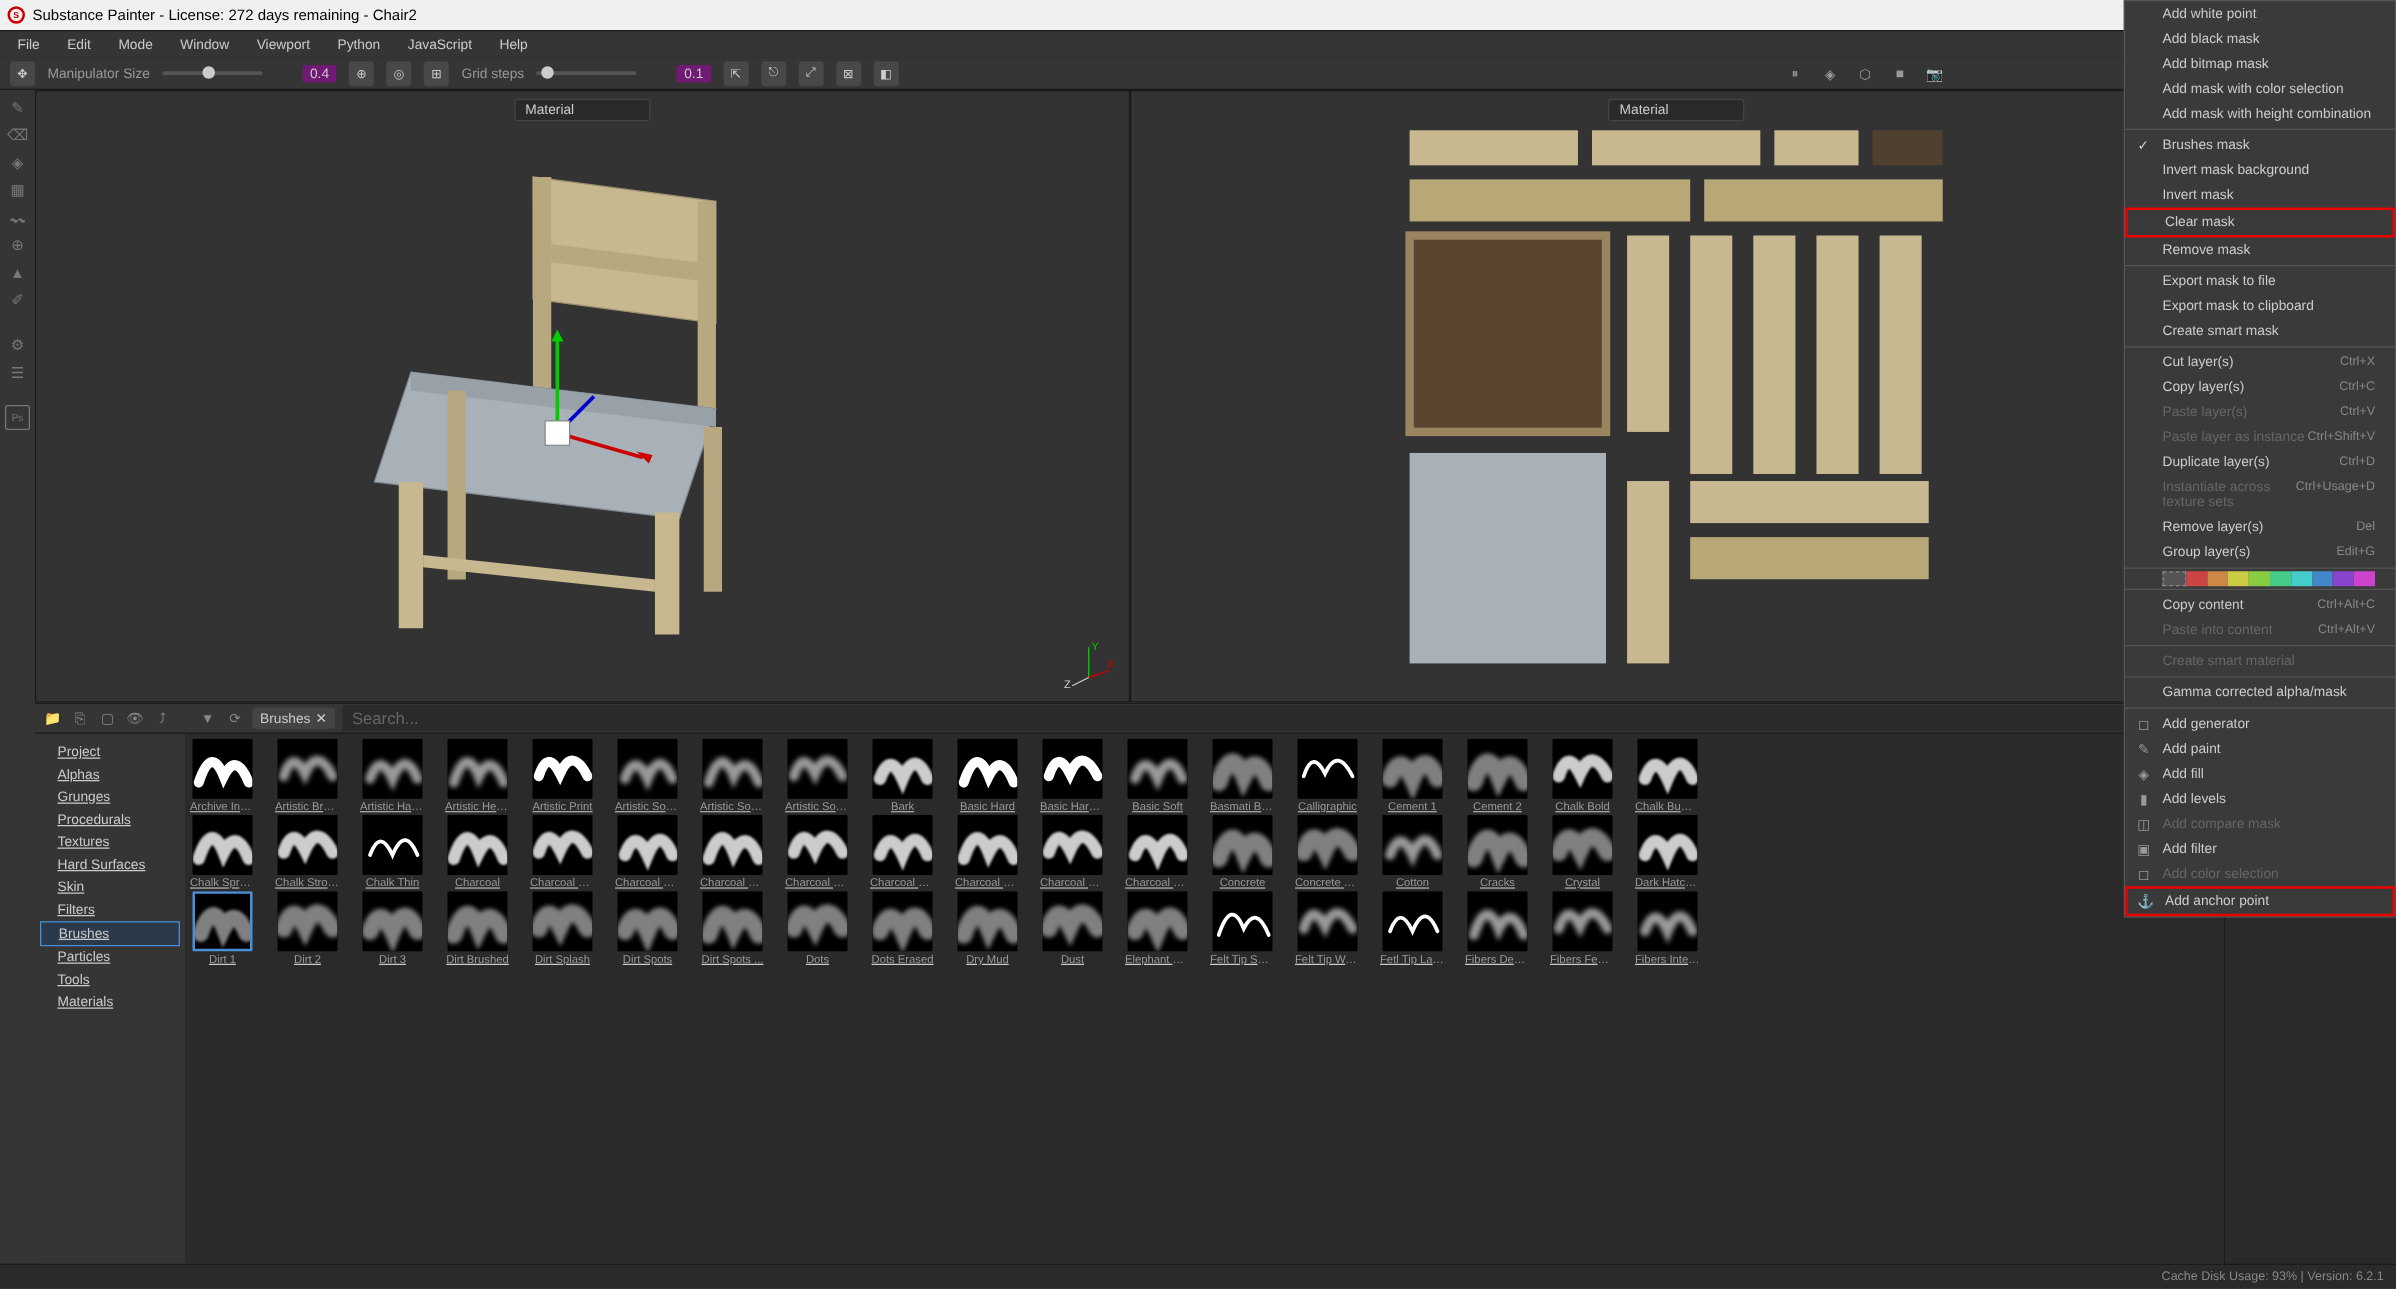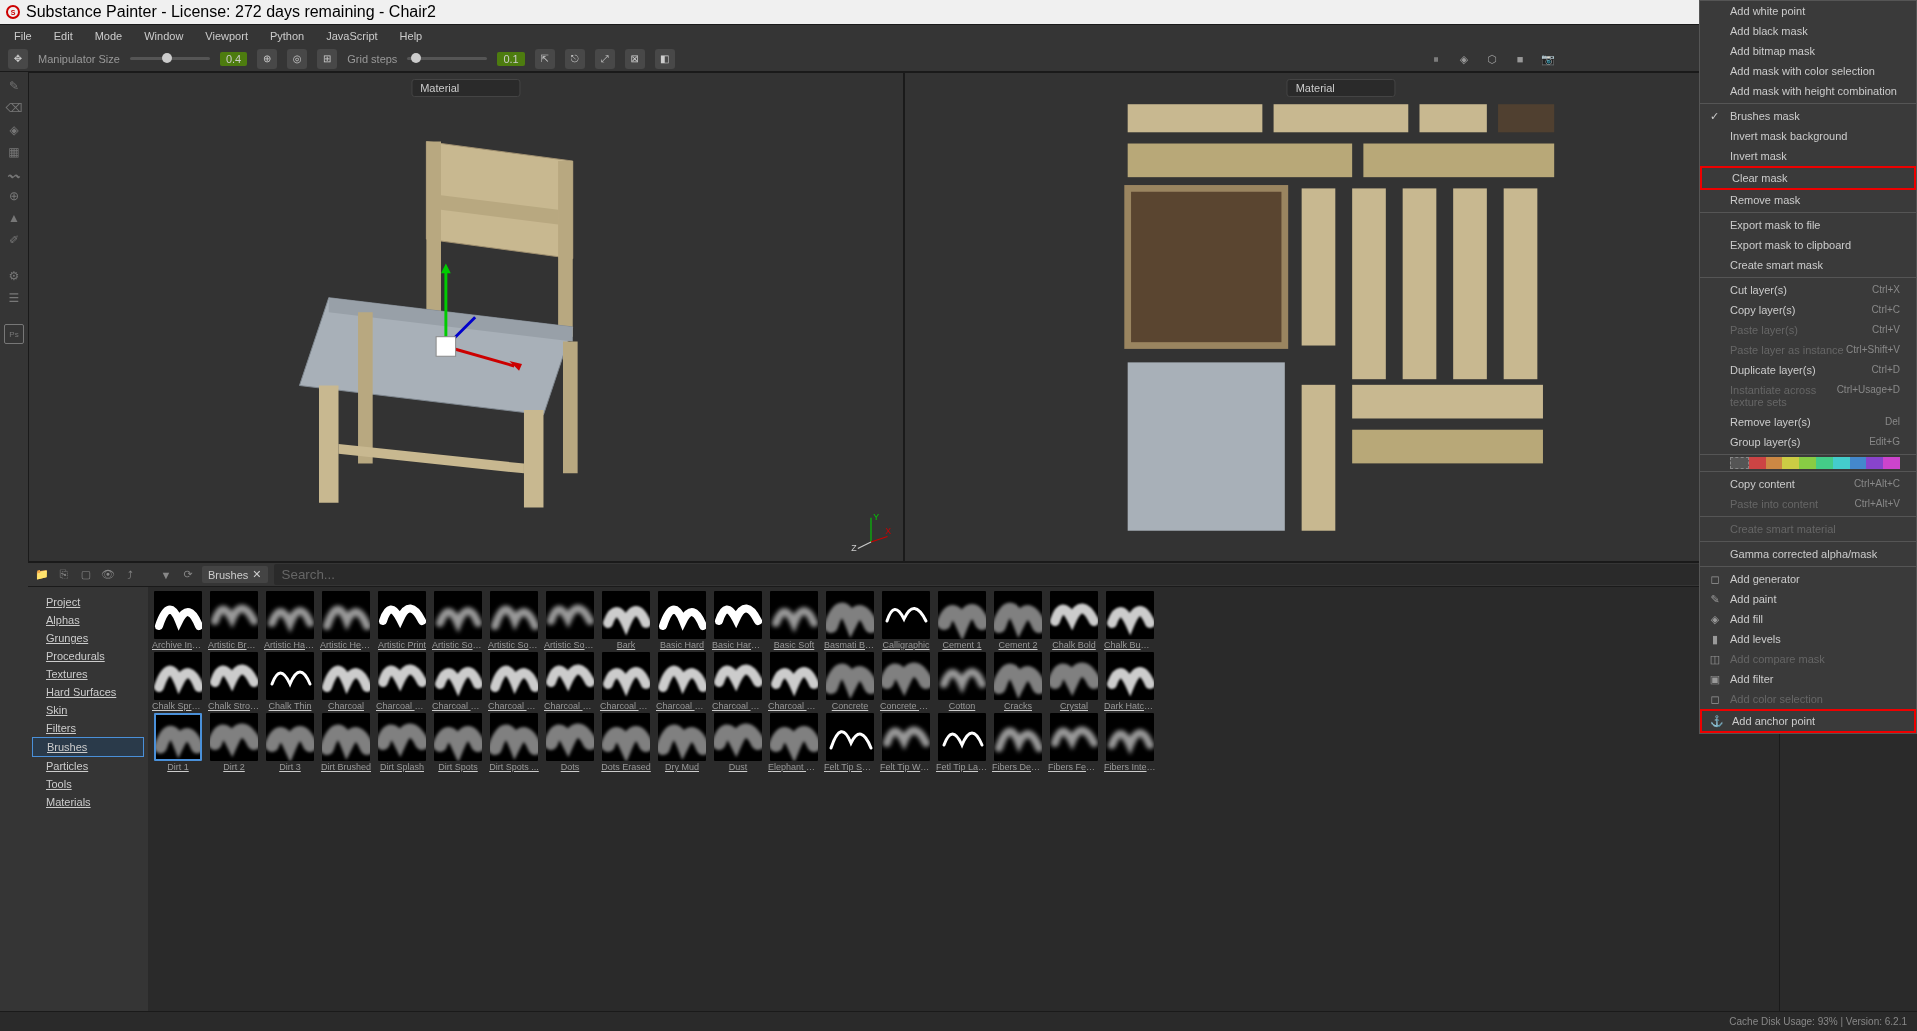--- a/index.html
+++ b/index.html
@@ -1,28 +1,28 @@
 <!DOCTYPE html>
 <html><head>
 <meta charset="utf-8">
 <style>
 * { margin: 0; padding: 0; box-sizing: border-box; font-family: -apple-system, "Segoe UI", Arial, sans-serif; }
 body { background: #2a2a2a; color: #ccc; font-size: 11px; overflow: hidden; width: 1917px; height: 1031px; position: relative; }
 
 .title-bar { height: 24px; background: #f0f0f0; color: #000; display: flex; align-items: center; padding: 0 6px; }
 .title-bar .app-icon { width: 14px; height: 14px; border: 2px solid #c00; border-radius: 50%; margin-right: 6px; display: flex; align-items: center; justify-content: center; font-size: 7px; color: #c00; font-weight: bold; }
-.title-bar .title-text { font-size: 16px; }
+.title-bar .title-text { font-size: 12px; }
 
 .menu-bar { height: 22px; background: #353535; display: flex; align-items: center; padding: 0 4px; gap: 2px; border-top: 1px solid #1a1a1a; }
 .menu-bar .menu-item { padding: 3px 10px; color: #ccc; cursor: pointer; }
 
 .toolbar-row { height: 26px; background: #353535; display: flex; align-items: center; padding: 0 8px; gap: 10px; border-bottom: 1px solid #1a1a1a; }
 .tb-btn { width: 20px; height: 20px; background: #484848; border-radius: 3px; display: flex; align-items: center; justify-content: center; color: #ccc; font-size: 10px; }
 .tb-label { color: #999; }
-.tb-value { color: #ccc; background: #4d7c0f; padding: 1px 6px; border-radius: 2px; }
+.tb-value { color: #ccc; background: #701a75; padding: 1px 6px; border-radius: 2px; margin-left: 22px; }
 .tb-slider { width: 80px; height: 3px; background: #555; position: relative; border-radius: 2px; }
 .tb-slider .dot { width: 10px; height: 10px; background: #ccc; border-radius: 50%; position: absolute; top: -4px; }
 
 .main-content { display: flex; height: calc(100% - 72px - 20px); }
 
 .left-toolbar { width: 28px; background: #353535; display: flex; flex-direction: column; align-items: center; padding-top: 4px; gap: 2px; }
 .left-toolbar .tool { width: 20px; height: 20px; display: flex; align-items: center; justify-content: center; color: #777; font-size: 12px; border-radius: 2px; }
 .left-toolbar .sep { height: 12px; }
 
 .center-area { flex: 1; display: flex; flex-direction: column; background: #a3a3a3; }
@@ -41,21 +41,21 @@
 .shelf-toolbar .ico { width: 16px; height: 16px; color: #888; display: flex; align-items: center; justify-content: center; }
 .tab-chip { background: #444; padding: 2px 6px; border-radius: 2px; display: flex; align-items: center; gap: 4px; }
 .search-box { flex: 1; background: #2a2a2a; border: none; color: #ccc; padding: 3px 8px; border-radius: 2px; }
 .search-box::placeholder { color: #666; }
 
 .shelf-body { flex: 1; display: flex; overflow: hidden; text-decoration: underline; }
 .shelf-side { width: 120px; background: #353535; padding: 6px 4px; overflow-y: auto; }
 .shelf-side .cat { padding: 3px 14px; color: #ccc; font-size: 11px; cursor: pointer; }
 .shelf-side .cat.selected { border: 1px solid #4a90d9; background: #2a3a4a; }
 .shelf-grid { flex: 1; overflow: auto; background: #2a2a2a; padding: 4px; }
-.brush-row { display: flex; gap: 4px; margin-bottom: 2px; }
+.brush-row { display: flex; gap: 16px; margin-bottom: 2px; }
 .brush-item { width: 52px; text-align: center; overflow: hidden; }
 .brush-swatch { width: 48px; height: 48px; background: #000; margin: 0 auto; position: relative; overflow: hidden; border-radius: 1px; }
 .brush-swatch.selected { border: 2px solid #4a90d9; }
 .brush-swatch svg { width: 100%; height: 100%; }
 .brush-name { font-size: 9px; color: #999; white-space: nowrap; overflow: hidden; text-overflow: ellipsis; margin-top: 1px; }
 
 .right-col { width: 138px; background: #2a2a2a; display: flex; flex-direction: column; border-left: 1px solid #1a1a1a; }
 .panel-header { background: #353535; padding: 4px 8px; font-size: 10px; color: #aaa; font-weight: bold; }
 .panel-header.tabs { display: flex; gap: 8px; }
 .panel-header .tab { padding: 2px 4px; }

